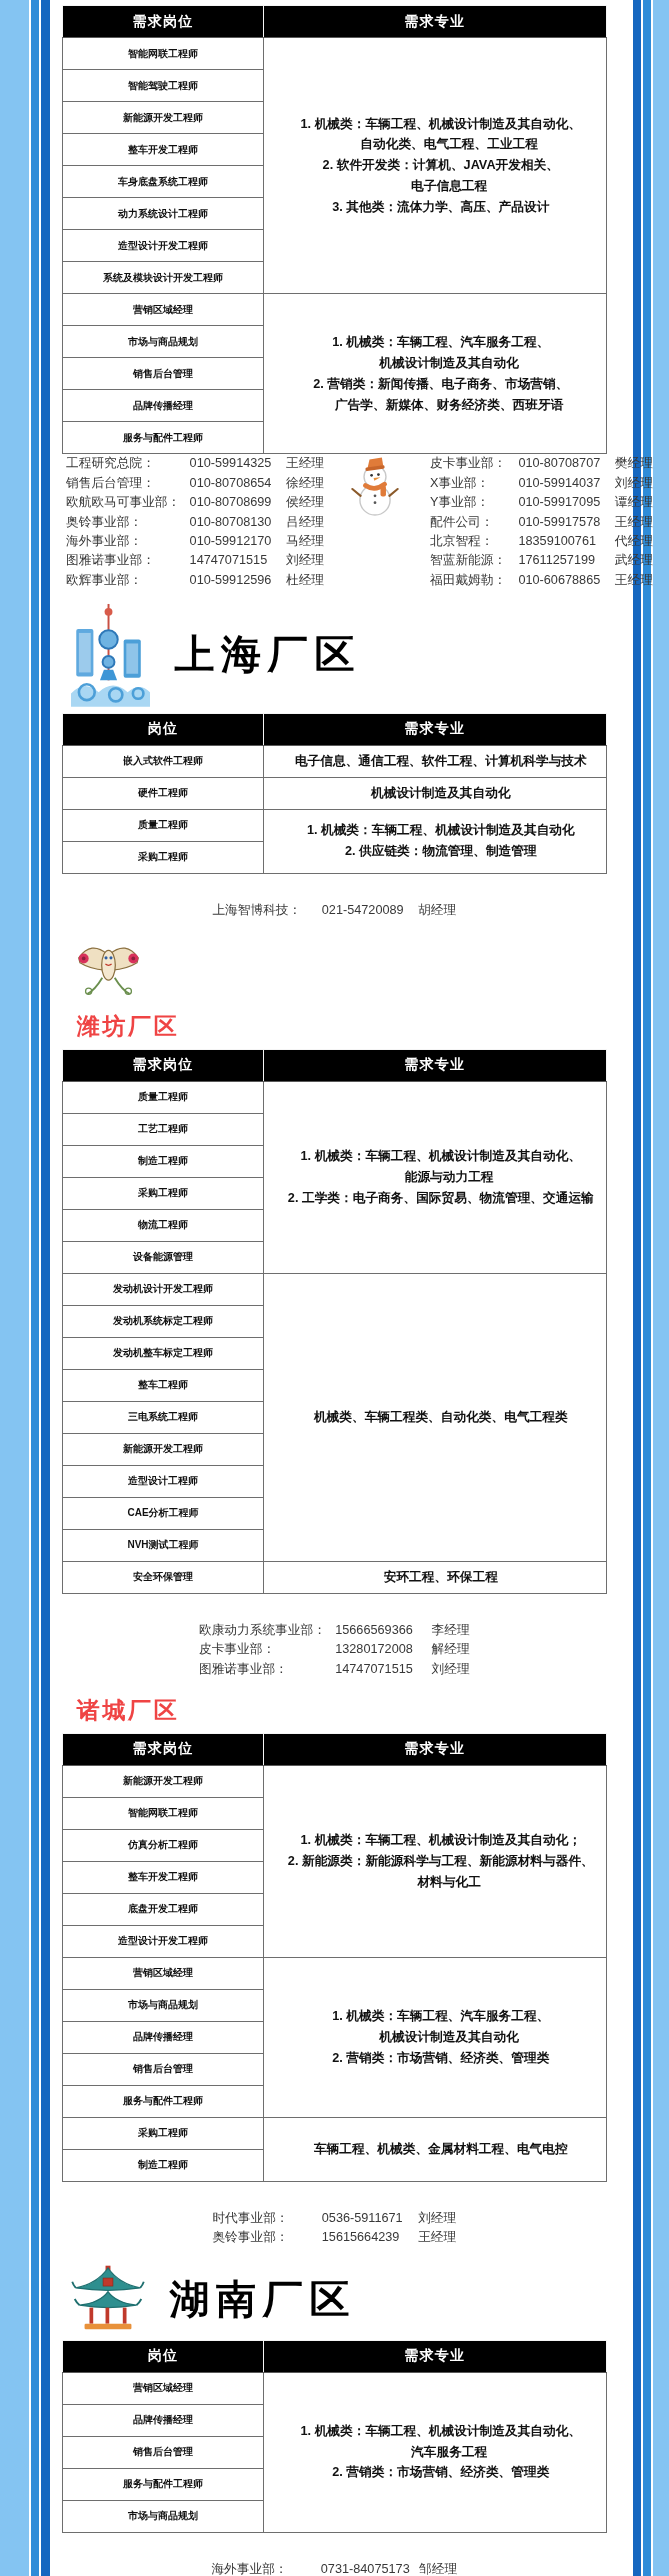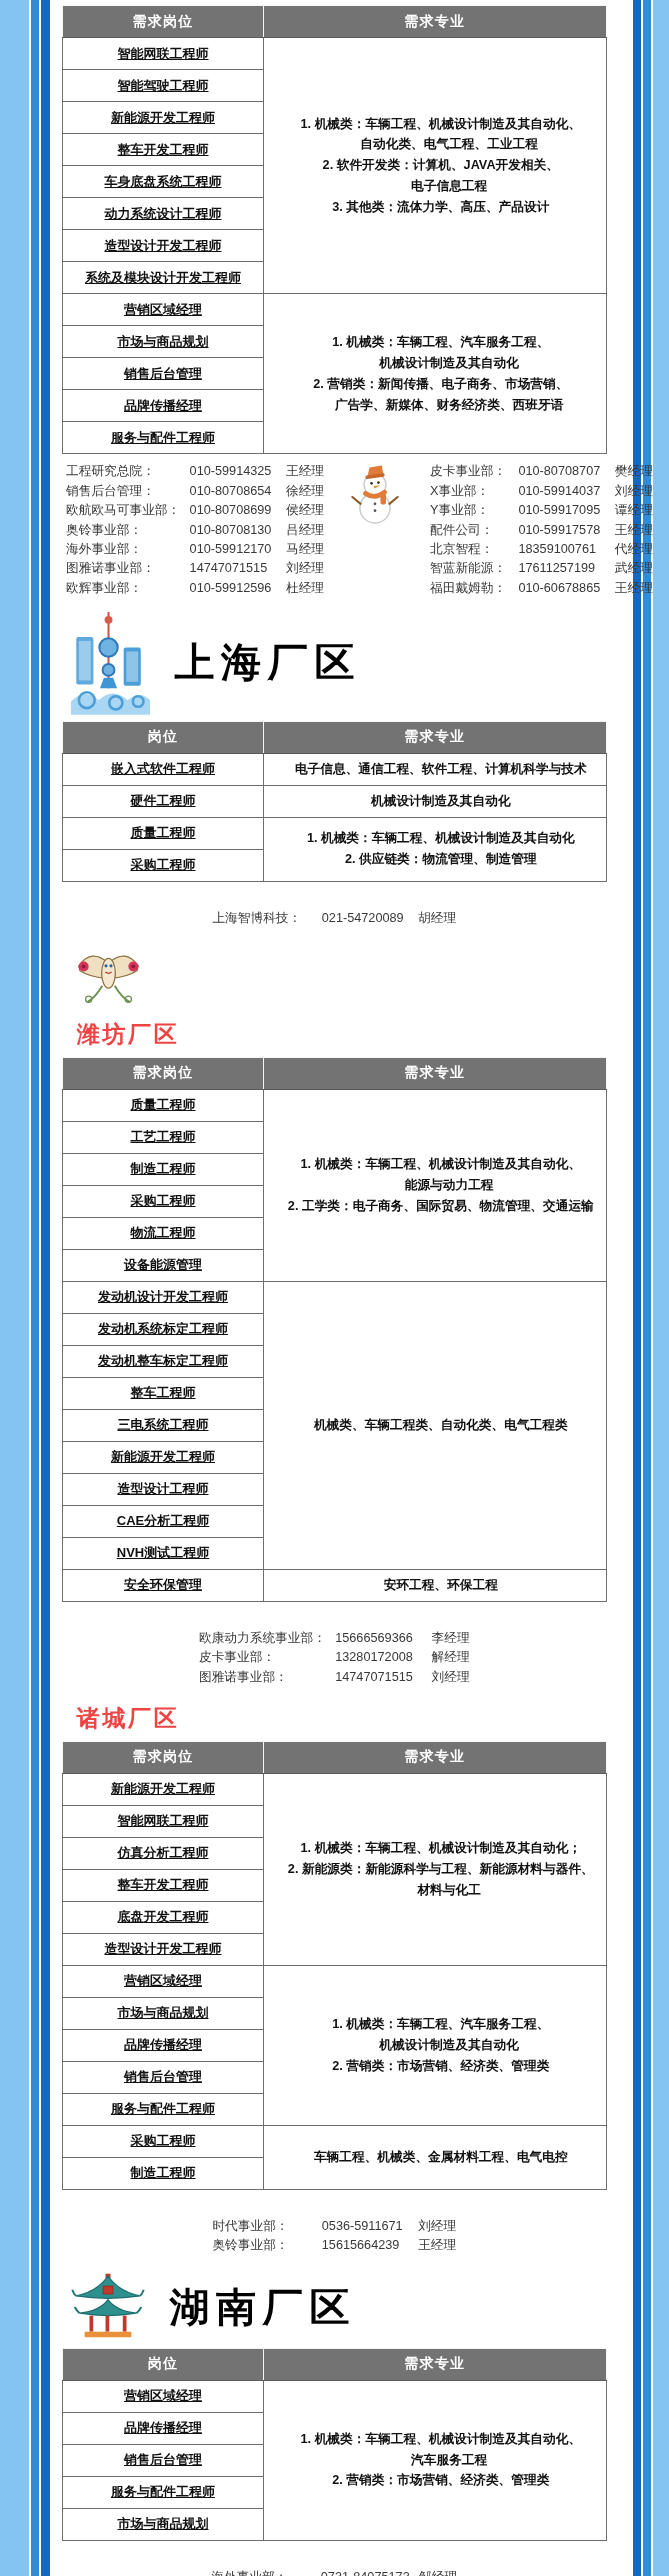--- a/index.html
+++ b/index.html
@@ -18,34 +18,34 @@
       #2F8CD8 643px,#2F8CD8 651px,
       #FFFFFF 651px,#FFFFFF 653px,
       #84C4F2 653px,#84C4F2 100%);
     overflow:hidden;
   }
   .content{margin:0 50px;width:570px;box-sizing:border-box;padding:5.4px 13.4px 0 12px;}
   table.jobs{width:100%;border-collapse:collapse;table-layout:fixed;background:#fff;
     border:1.3px solid #3f3f3f;}
   table.jobs col.c1{width:201px;}
   table.jobs th{
-    background:#737373;color:#fff;font-size:14px;font-weight:bold;height:23px;
+    background:#000000;color:#fff;font-size:14px;font-weight:bold;height:23px;
     letter-spacing:1.3px;border:0.7px solid #f5f5f5;border-bottom:0.7px solid #5a5a5a;}
   table.jobs td{border:0.7px solid #6e6e6e;vertical-align:middle;color:#111;}
   table.jobs tr{height:32px;}
-  td.pos{font-weight:bold;font-size:13px;text-align:center;text-decoration:underline;}
+  td.pos{font-weight:bold;font-size:10px;text-align:center;}
   td.maj{font-weight:bold;font-size:12.7px;text-align:left;padding:4px 5.4px 4px 17.4px;line-height:1.65;}
   .mline{white-space:nowrap;text-align:center;}
   .mline.ind{padding-left:16.7px;}
   
   .contacts{display:grid;grid-template-columns:max-content max-content max-content;
     column-gap:9.4px;font-size:12.7px;line-height:19.4px;color:#383838;font-weight:400;}
   .contacts .dept{min-width:100px;}
   .contacts .phone{min-width:87px;}
-  .bj-contacts{display:flex;align-items:flex-start;margin:8px 0 0 4px;gap:27px;}
+  .bj-contacts{display:flex;align-items:flex-start;margin:0 0 0 4px;gap:27px;}
   .center-contacts{display:flex;justify-content:center;margin-top:27px;}
   
   .region{display:flex;align-items:center;gap:24px;margin:10.7px 0 4px 9.4px;}
   .region-title{font-family:"Liberation Serif","DejaVu Serif",serif;font-weight:bold;
     font-size:40px;color:#000;letter-spacing:6.7px;}
   .sub-title{font-family:"Liberation Serif","DejaVu Serif",serif;font-weight:bold;
     font-size:23px;color:#ef4444;letter-spacing:2.7px;margin:9.4px 0 6.7px 14.7px;}
   
   .clock-wrap{display:flex;justify-content:center;margin-top:17.4px;}
 </style>

